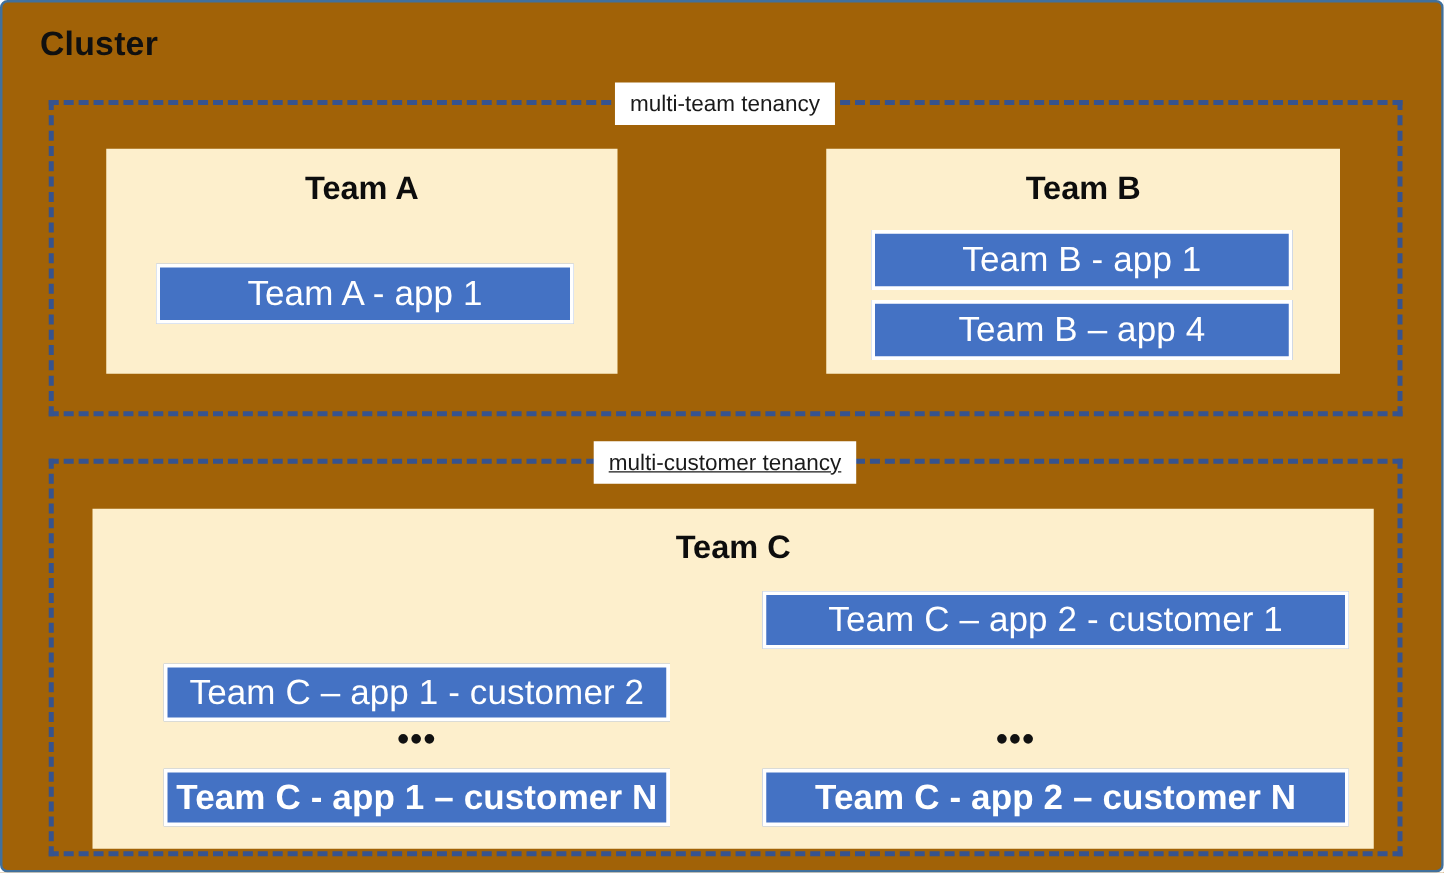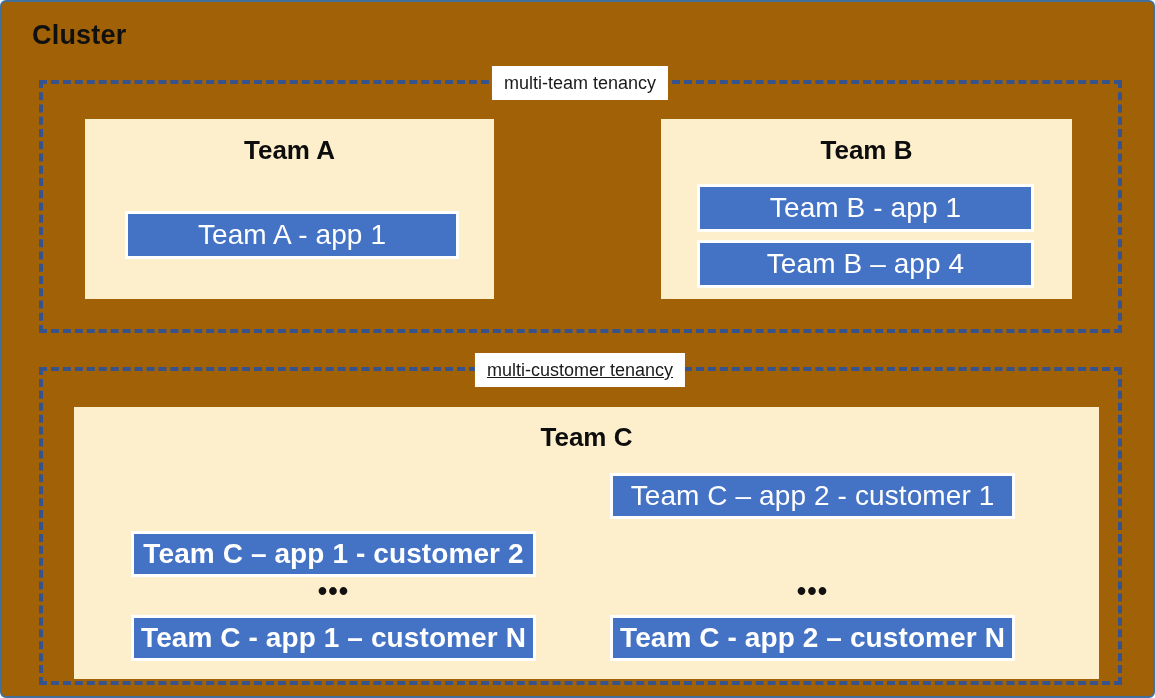--- a/index.html
+++ b/index.html
@@ -110,23 +110,23 @@
 
   
   #team-a-app-1 { left: 123px; top: 209px; width: 334px; height: 48px; }
 
   
   #team-b-app-1 { left: 695px; top: 182px; width: 337px; height: 48px; }
   #team-b-app-2 { left: 695px; top: 238px; width: 337px; height: 48px; }
 
   
   .col-left  { left: 129px; width: 405px; }
-  .col-right { left: 608px; width: 405px; }
+  .col-right { left: 608px; width: 469px; }
   .row-1 { top: 471px; height: 46px; }
-  .row-2 { top: 529px; height: 46px; font-weight: bold; }
+  .row-2 { top: 529px; height: 46px; }
   .row-n { top: 613px; height: 46px; font-weight: bold; }
 
   
   .ellipsis {
     position: absolute;
     top: 578px;
     height: 30px;
     line-height: 22px;
     font-size: 27px;
     font-weight: bold;

